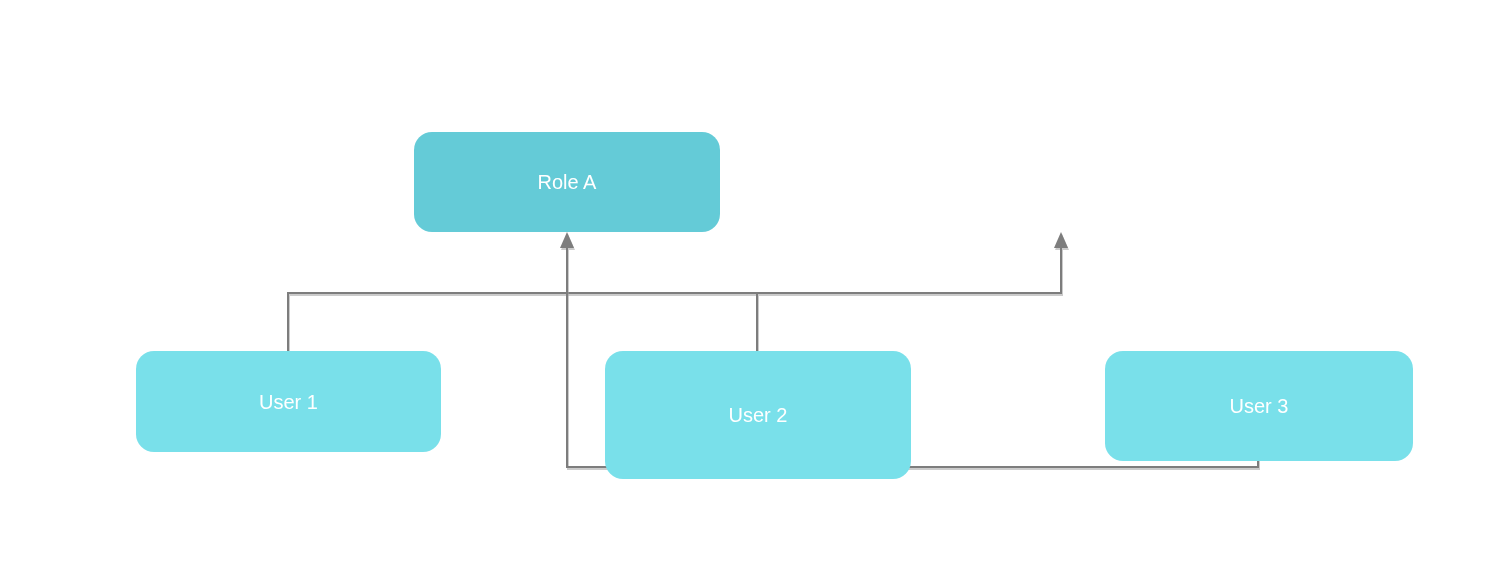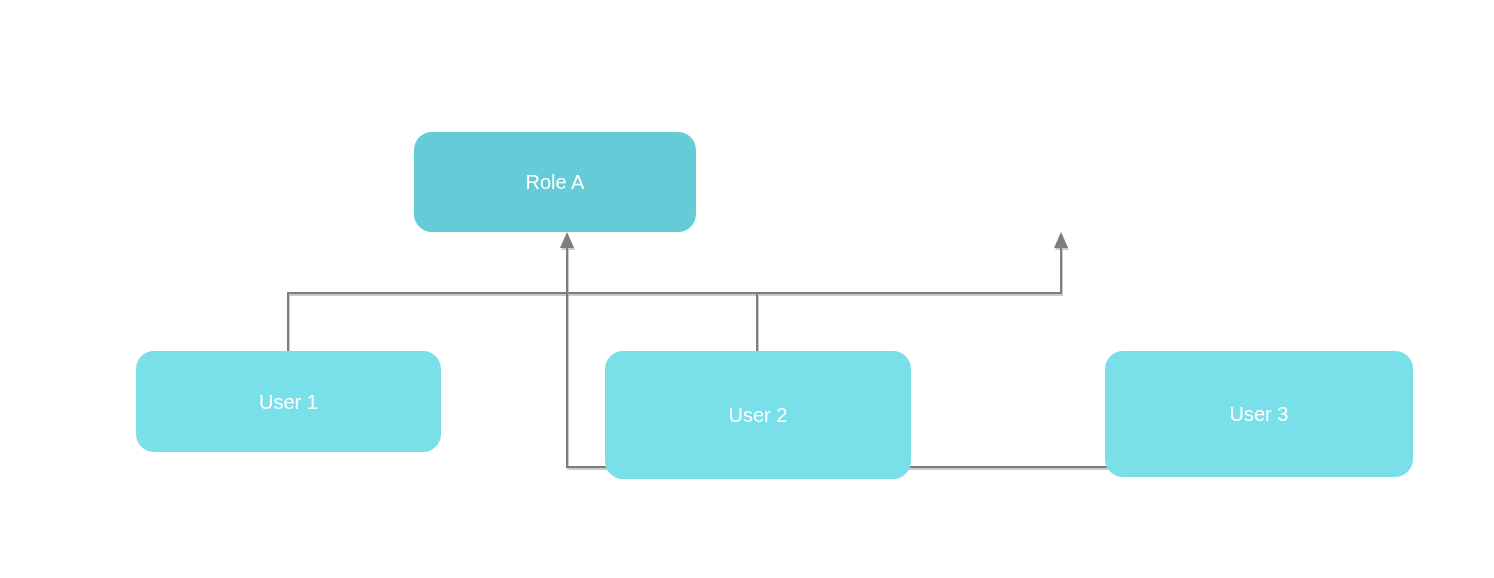--- a/index.html
+++ b/index.html
@@ -41,25 +41,25 @@
     align-items: center;
     justify-content: center;
     color: #ffffff;
     font-size: 20px;
     line-height: 1;
     user-select: none;
   }
   .node.role { background: #64cbd7; }
   .node.user { background: #79e0ea; }
 
-  #node-role-a { left: 414px; top: 132px; width: 282px; height: 100px; }
+  #node-role-a { left: 414px; top: 132px; width: 306px; height: 100px; }
   #node-role-b { left: 908px; top: 132px; width: 307px; height: 100px; }
   #node-user-1 { left: 136px; top: 351px; width: 305px; height: 101px; }
   #node-user-2 { left: 605px; top: 351px; width: 306px; height: 128px; }
-  #node-user-3 { left: 1105px; top: 351px; width: 308px; height: 126px; }
+  #node-user-3 { left: 1105px; top: 351px; width: 308px; height: 110px; }
 </style>
 </head>
 <body>
 
 <div class="canvas">
 
   <svg class="connectors" viewBox="0 0 1494 578" xmlns="http://www.w3.org/2000/svg">
 
     <g class="edge">
       <path d="M 288 351 L 288 293 L 1061 293 L 1061 246"></path>

